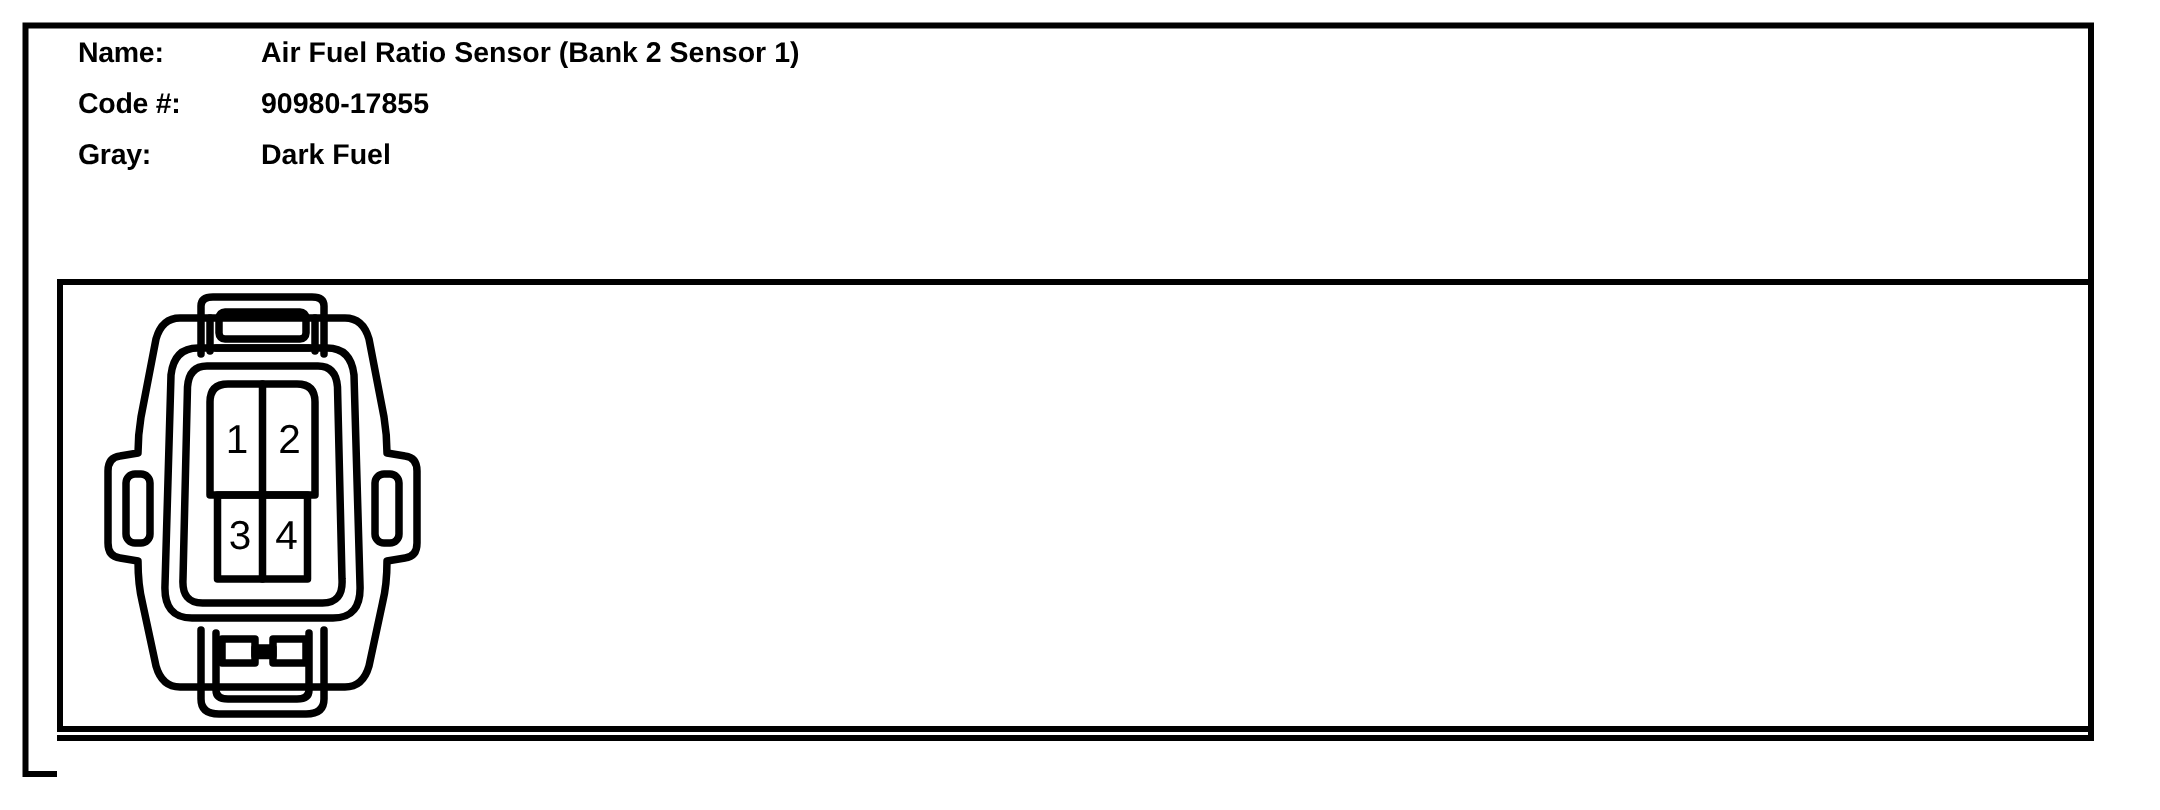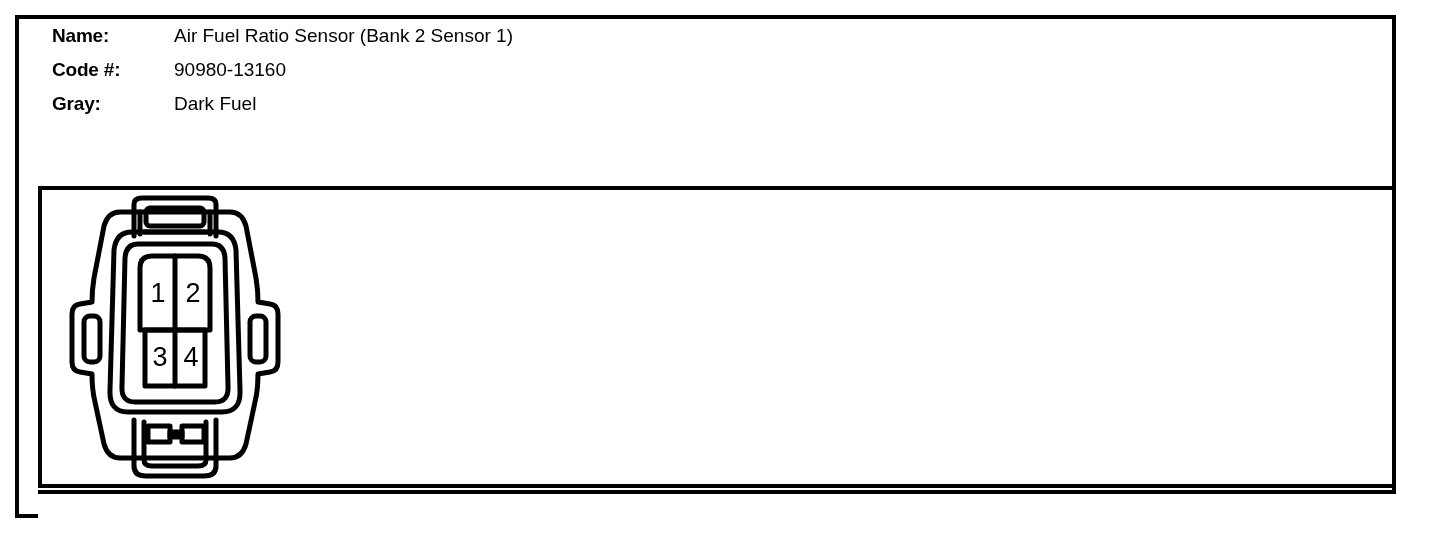--- a/index.html
+++ b/index.html
@@ -41,21 +41,21 @@
   }
   .spec-label {
     width: 122px;
     font-size: 19px;
     font-weight: bold;
     letter-spacing: -0.2px;
     white-space: nowrap;
   }
   .spec-value {
     font-size: 19px;
-    font-weight: normal;
+    font-weight: bold;
     white-space: nowrap;
     text-align: center;
   }
 
   
   #diagram-box {
     position: absolute;
     left: 19px;
     top: 167px;
     width: 1358px;
@@ -106,21 +106,21 @@
   <div id="spec-table">
 
     <div class="spec-row">
       <span class="spec-label">Name:</span>
       <span class="spec-value">Air Fuel Ratio Sensor (Bank 2 Sensor 1)</span>
     </div>
 
 
     <div class="spec-row">
       <span class="spec-label">Code #:</span>
-      <span class="spec-value">90980-13160</span>
+      <span class="spec-value">90980-17855</span>
     </div>
 
     <div class="spec-row">
       <span class="spec-label">Gray:</span>
       <span class="spec-value">Dark Fuel</span>
     </div>
 
   </div>
 
   <div id="diagram-box">

